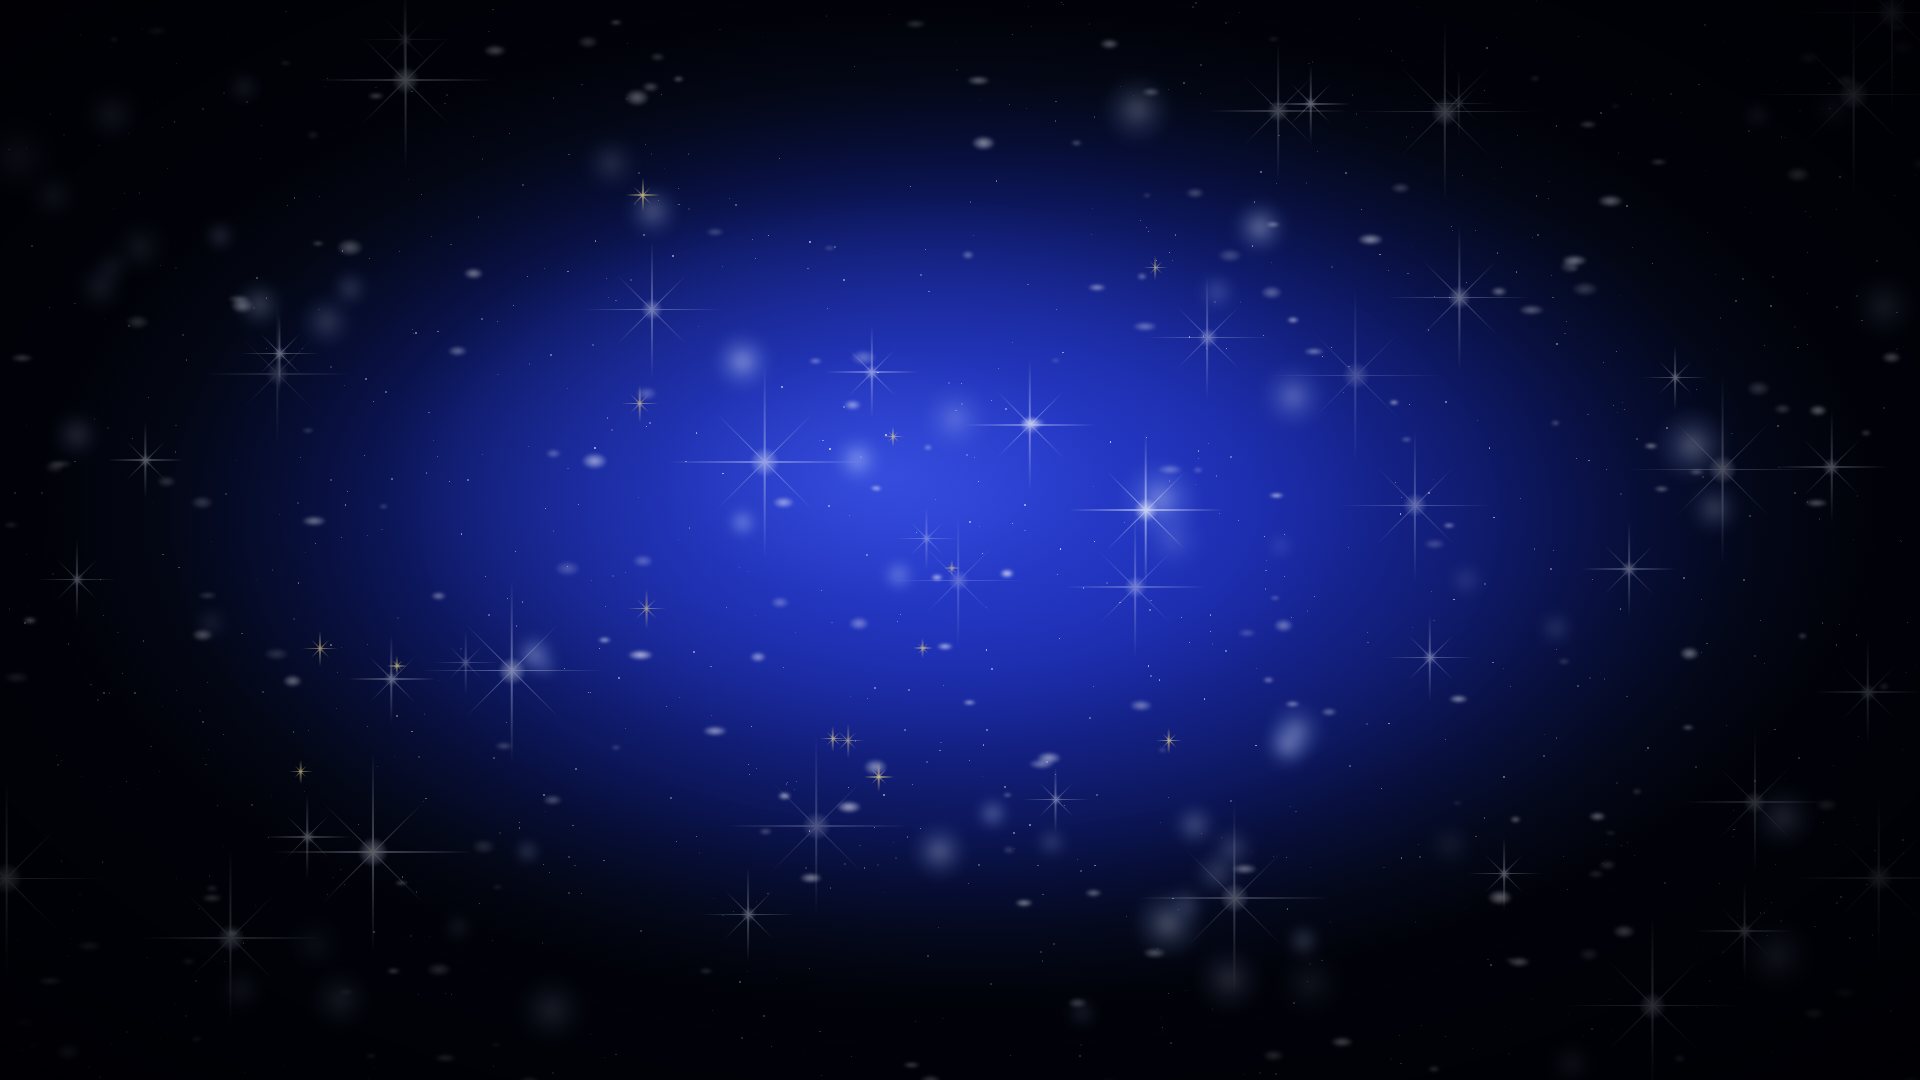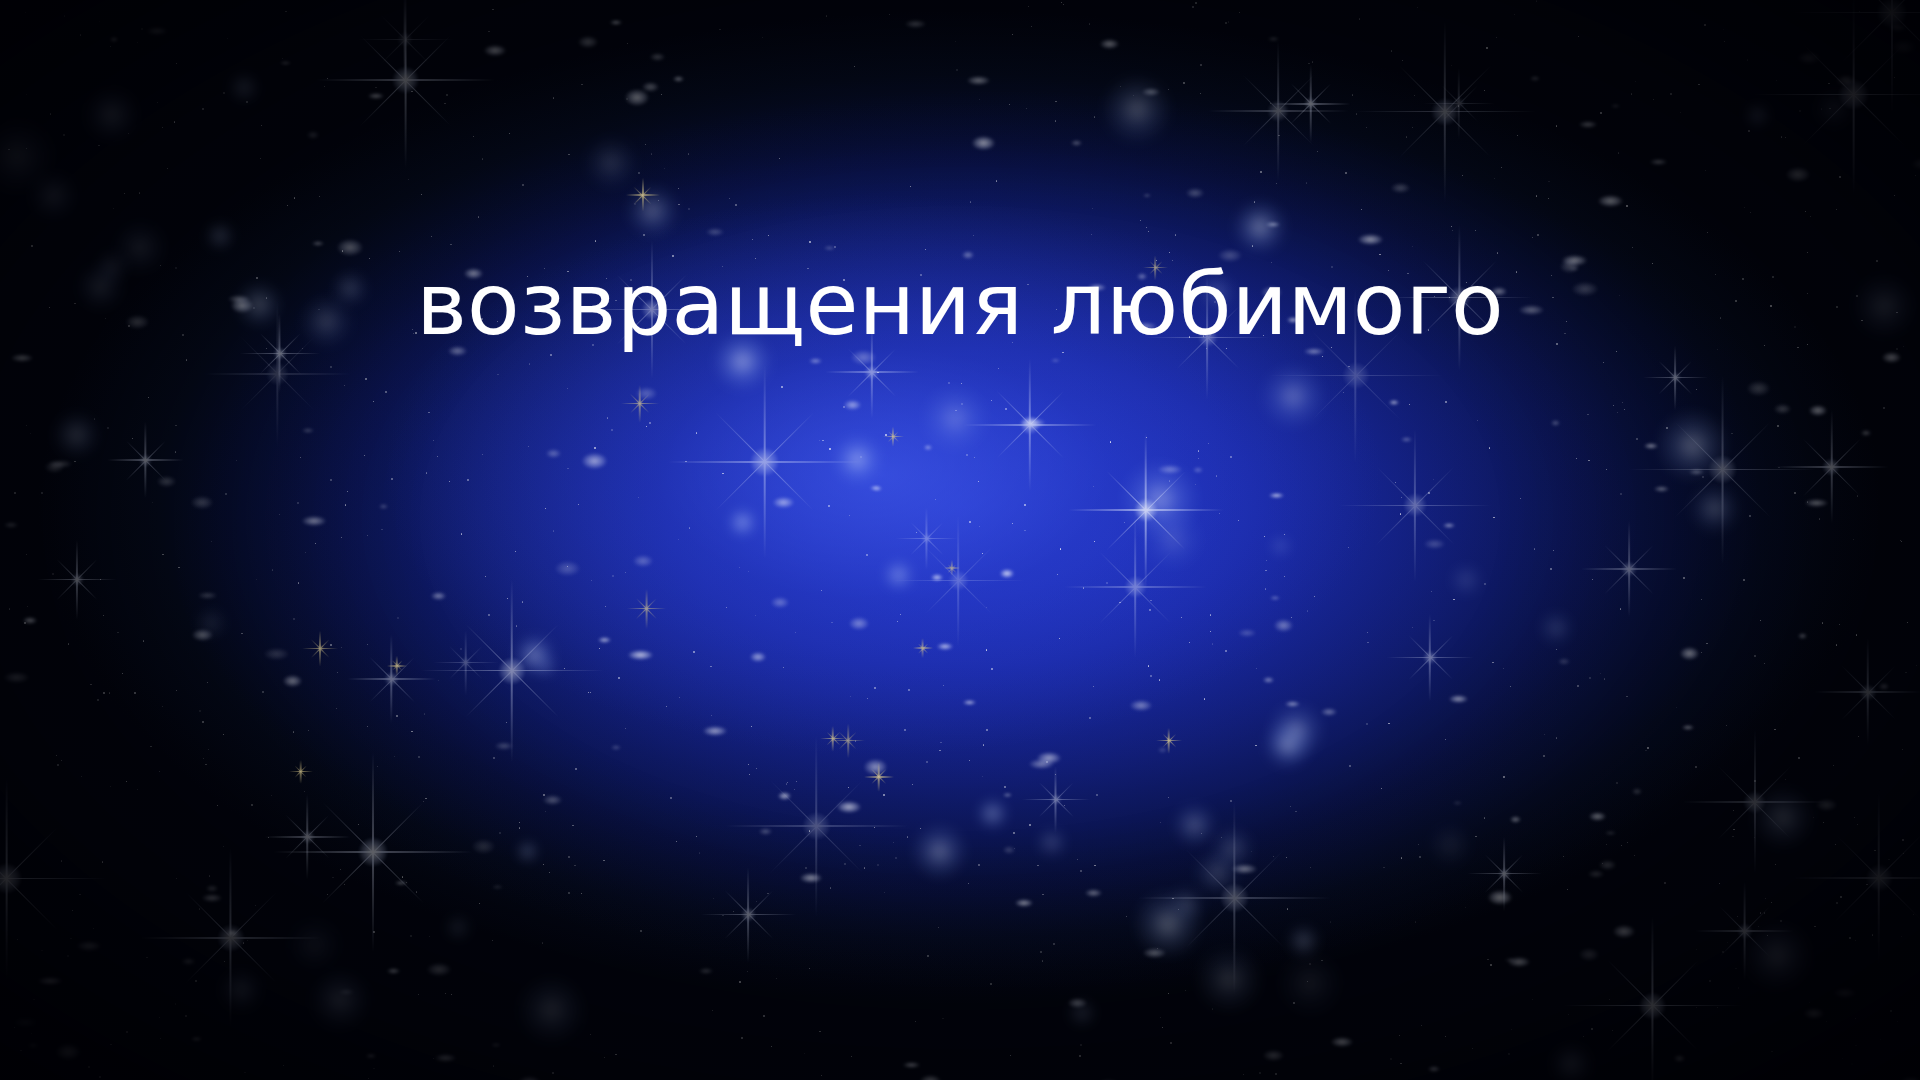--- a/index.html
+++ b/index.html
@@ -1698,16 +1698,15 @@
         <span style="width:19.5px;height:1.6px;margin-left:-9.8px;margin-top:-0.8px;transform:rotate(90deg)"></span>
         <span style="width:14.1px;height:1.2px;margin-left:-7.0px;margin-top:-0.6px;transform:rotate(45deg)"></span>
         <span style="width:14.1px;height:1.2px;margin-left:-7.0px;margin-top:-0.6px;transform:rotate(135deg)"></span>
         <div class="core" style="width:2.7px;height:2.7px;margin-left:-1.4px;margin-top:-1.4px"></div>
       </div>
     </div>
 
   <div class="vignette"></div>
 
   <div class="title-block">
-    <div class="title-line">возвращения любимого</div>
   </div>
 
 </div>
 
 </body></html>

